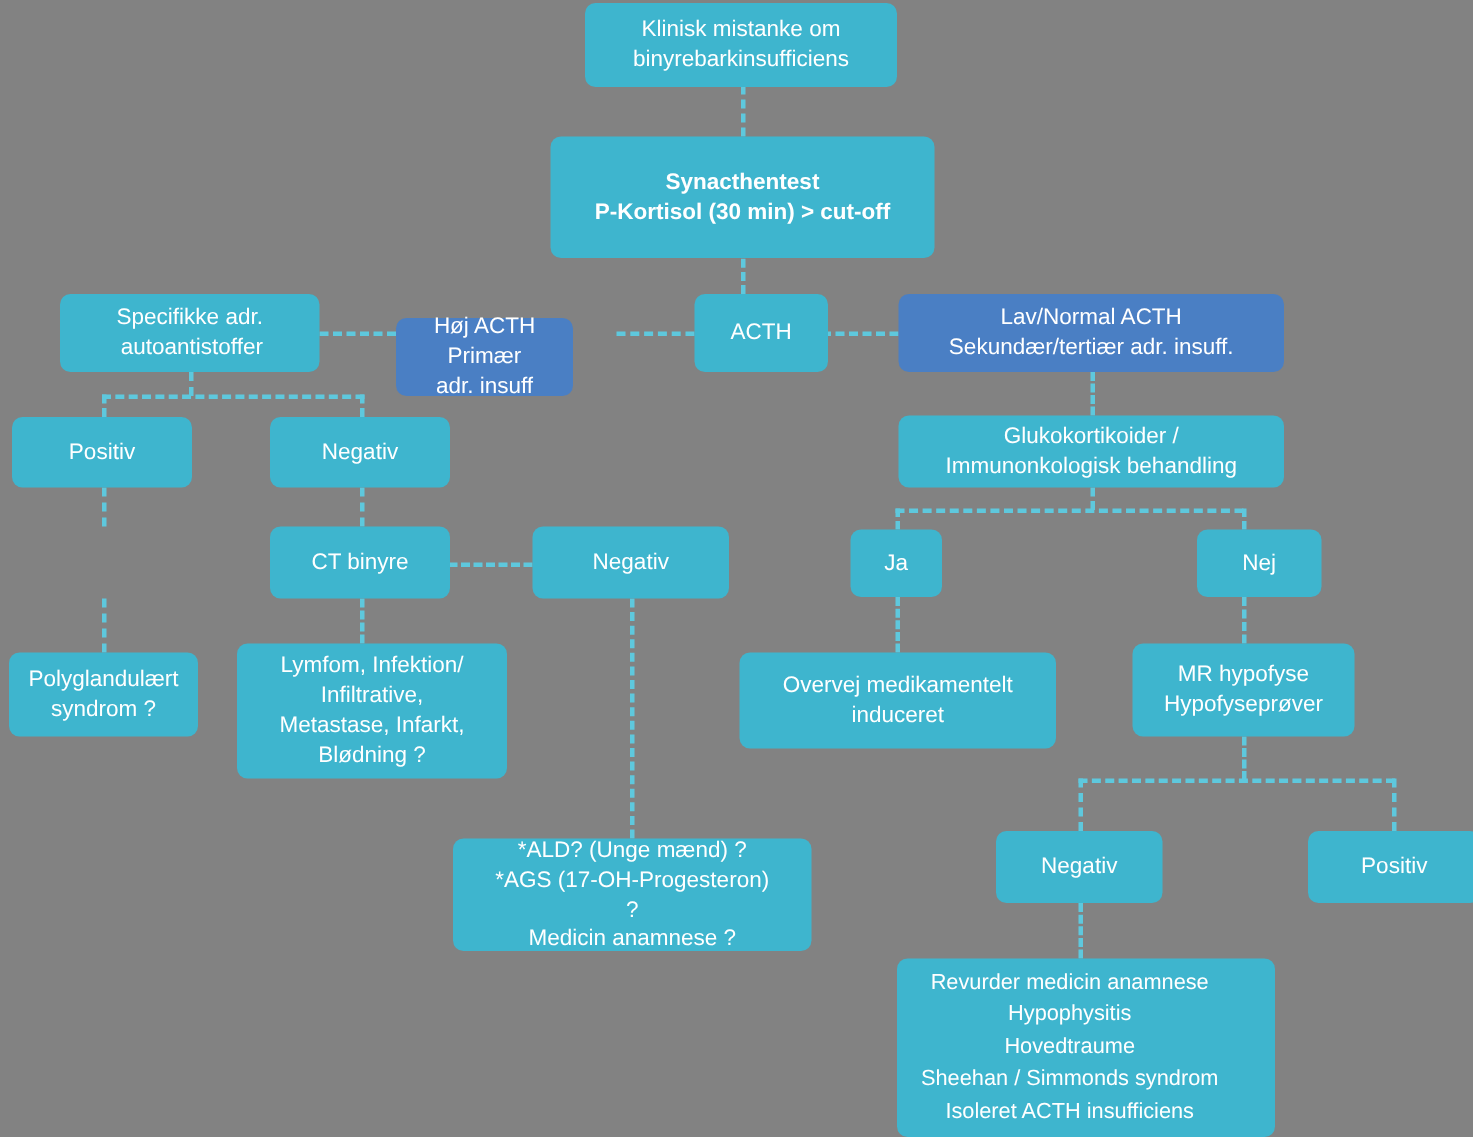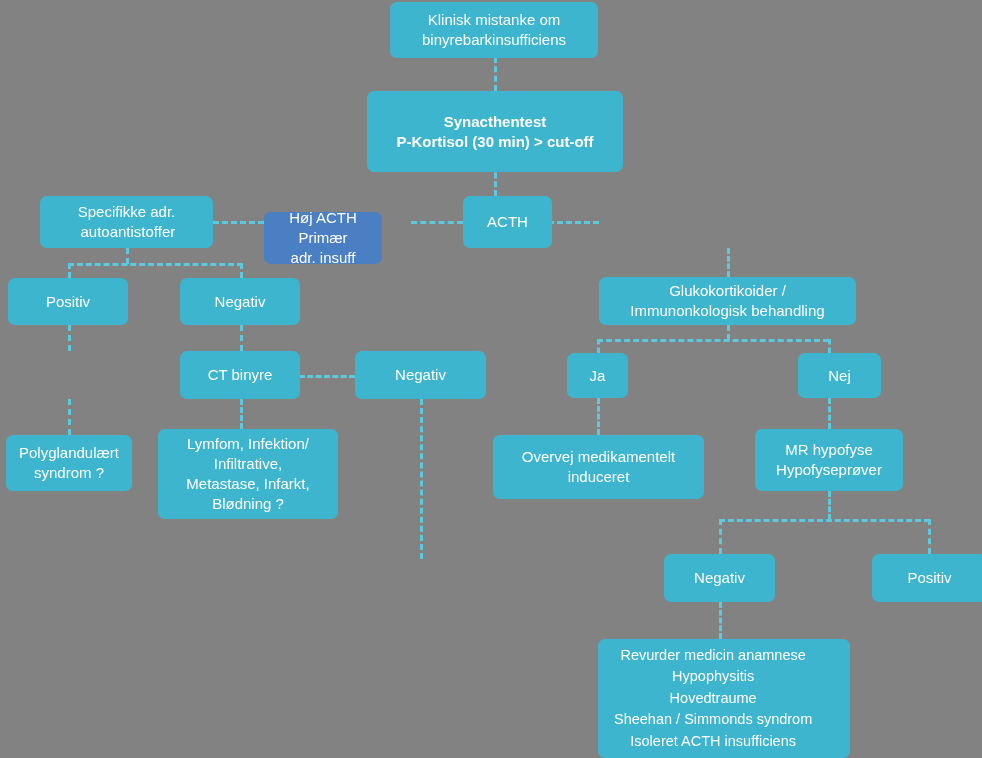--- a/index.html
+++ b/index.html
@@ -98,20 +98,22 @@
 binyrebarkinsufficiens</div>
 
   <div class="node teal" style="left:367px; top:91px; width:256px; height:81px;font-weight:bold;">Synacthentest
 P-Kortisol (30 min) &gt; cut-off</div>
 
   <div class="node teal" style="left:463px; top:196px; width:89px; height:52px;">ACTH</div>
 
   <div class="node blue" style="left:264px; top:196px; width:118px; height:52px;margin-top:16px;">Høj ACTH
 Primær adr. insuff</div>
 
+  <div class="node blue" style="left:599px; top:196px; width:257px; height:52px;">Lav/Normal ACTH
+Sekundær/tertiær adr. insuff.</div>
 
   <div class="node teal" style="left:40px; top:196px; width:173px; height:52px;text-align:right;">Specifikke adr.
 autoantistoffer</div>
 
   <div class="node teal" style="left:8px; top:278px; width:120px; height:47px;">Positiv</div>
 
   <div class="node teal" style="left:180px; top:278px; width:120px; height:47px;">Negativ</div>
 
 
   <div class="node teal" style="left:180px; top:351px; width:120px; height:48px;">CT binyre</div>
@@ -119,20 +121,23 @@
   <div class="node teal" style="left:6px; top:435px; width:126px; height:56px;">Polyglandulært
 syndrom ?</div>
 
   <div class="node teal" style="left:158px; top:429px; width:180px; height:90px;">Lymfom, Infektion/
 Infiltrative,
 Metastase, Infarkt,
 Blødning ?</div>
 
   <div class="node teal" style="left:355px; top:351px; width:131px; height:48px;">Negativ</div>
 
+  <div class="node teal" style="left:302px; top:559px; width:239px; height:75px;">*ALD? (Unge mænd) ?
+*AGS (17-OH-Progesteron) ?
+Medicin anamnese ?</div>
 
   <div class="node teal" style="left:599px; top:277px; width:257px; height:48px;">Glukokortikoider /
 Immunonkologisk behandling</div>
 
   <div class="node teal" style="left:567px; top:353px; width:61px; height:45px;">Ja</div>
 
   <div class="node teal" style="left:798px; top:353px; width:83px; height:45px;">Nej</div>
 
   <div class="node teal" style="left:493px; top:435px; width:211px; height:64px;">Overvej medikamentelt
 induceret</div>

